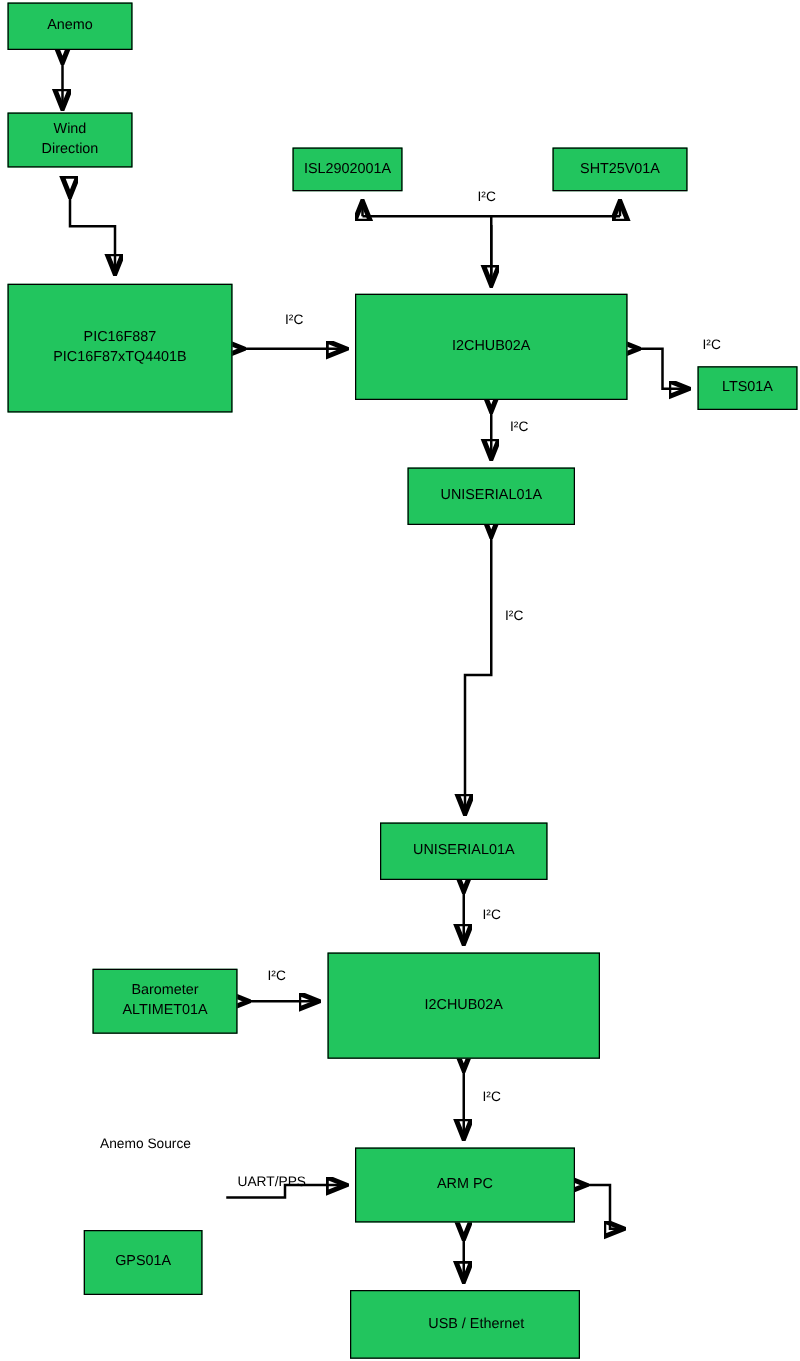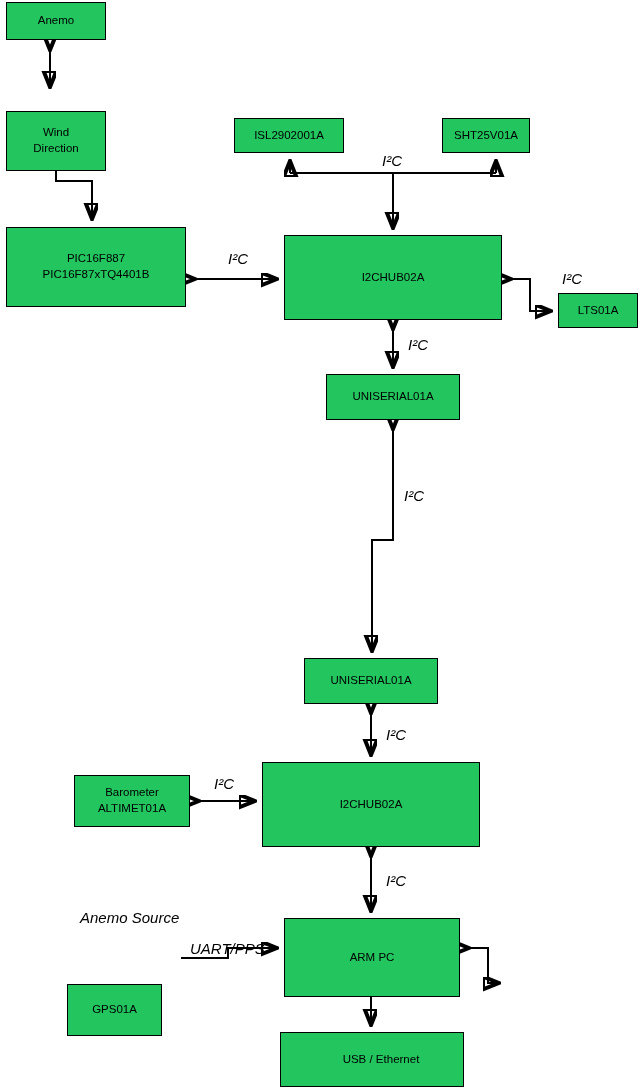--- a/index.html
+++ b/index.html
@@ -27,24 +27,23 @@
     justify-content: center;
     text-align: center;
     font-size: 11.5px;
     color: #000000;
     line-height: 1.35;
     white-space: pre-line;
     padding: 2px 4px;
   }
   .label {
     position: absolute;
-    font-size: 15px;
+    font-size: 11px;
     color: #000000;
     white-space: nowrap;
-    font-style: italic;
   }
   svg.wires {
     position: absolute;
     left: 0;
     top: 0;
     width: 640px;
     height: 1089px;
     pointer-events: none;
   }
   svg.wires line, svg.wires path, svg.wires polyline {
@@ -92,32 +91,32 @@
     <polyline points="181,958 228,958 228,948 276,948" marker-end="url(#arrow)"></polyline>
 
     <polyline points="468,948 488,948 488,983 498,983" marker-end="url(#arrow)" marker-start="url(#arrow)"></polyline>
 
     <line x1="371" y1="990" x2="371" y2="1024" marker-end="url(#arrow)" marker-start="url(#arrow)"></line>
   </svg>
 
   <div class="node" style="left:6px; top:2px; width:100px; height:38px;">
     <span>Anemo</span>
   </div>
-  <div class="node" style="left:6px; top:111px; width:100px; height:60px;">
+  <div class="node" style="left:6px; top:90px; width:100px; height:44px;">
     <span>Wind
 Direction</span>
   </div>
-  <div class="node" style="left:6px; top:227px; width:180px; height:80px;">
+  <div class="node" style="left:6px; top:227px; width:180px; height:103px;">
     <span>PIC16F887
 PIC16F87xTQ4401B</span>
   </div>
-  <div class="node" style="left:234px; top:118px; width:110px; height:35px;">
+  <div class="node" style="left:234px; top:118px; width:88px; height:35px;">
     <span>ISL2902001A</span>
   </div>
-  <div class="node" style="left:442px; top:118px; width:88px; height:35px;">
+  <div class="node" style="left:442px; top:118px; width:108px; height:35px;">
     <span>SHT25V01A</span>
   </div>
   <div class="node" style="left:284px; top:235px; width:218px; height:85px;">
     <span>I2CHUB02A</span>
   </div>
   <div class="node" style="left:558px; top:293px; width:80px; height:35px;">
     <span>LTS01A</span>
   </div>
   <div class="node" style="left:326px; top:374px; width:134px; height:46px;">
     <span>UNISERIAL01A</span>
@@ -128,21 +127,21 @@
   <div class="node" style="left:262px; top:762px; width:218px; height:85px;">
     <span>I2CHUB02A</span>
   </div>
   <div class="node" style="left:74px; top:775px; width:116px; height:52px;">
     <span>Barometer
 ALTIMET01A</span>
   </div>
   <div class="node" style="left:67px; top:984px; width:95px; height:52px;align-items:center;">
     <span>GPS01A</span>
   </div>
-  <div class="node" style="left:284px; top:918px; width:176px; height:79px;">
+  <div class="node" style="left:284px; top:918px; width:176px; height:60px;">
     <span>ARM PC</span>
   </div>
   <div class="node" style="left:280px; top:1032px; width:184px; height:55px;padding-left:22px;">
     <span>USB / Ethernet</span>
   </div>
 
   <div class="label" style="left:382px; top:152px;">I²C</div>
   <div class="label" style="left:228px; top:250px;">I²C</div>
   <div class="label" style="left:562px; top:270px;">I²C</div>
   <div class="label" style="left:408px; top:336px;">I²C</div>

